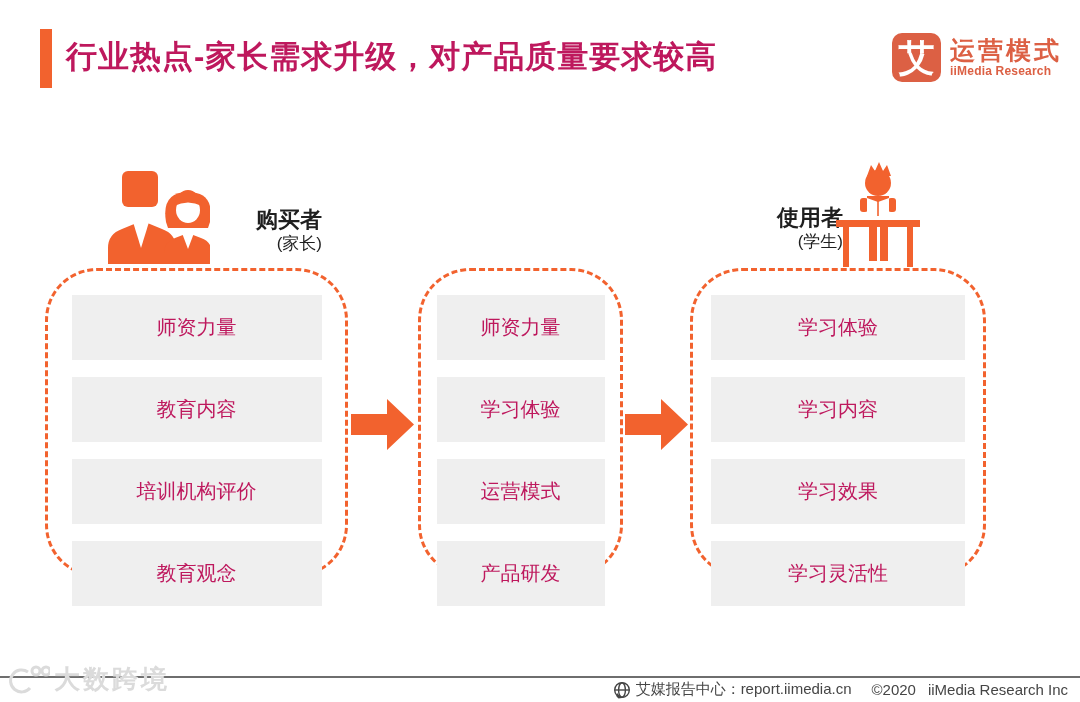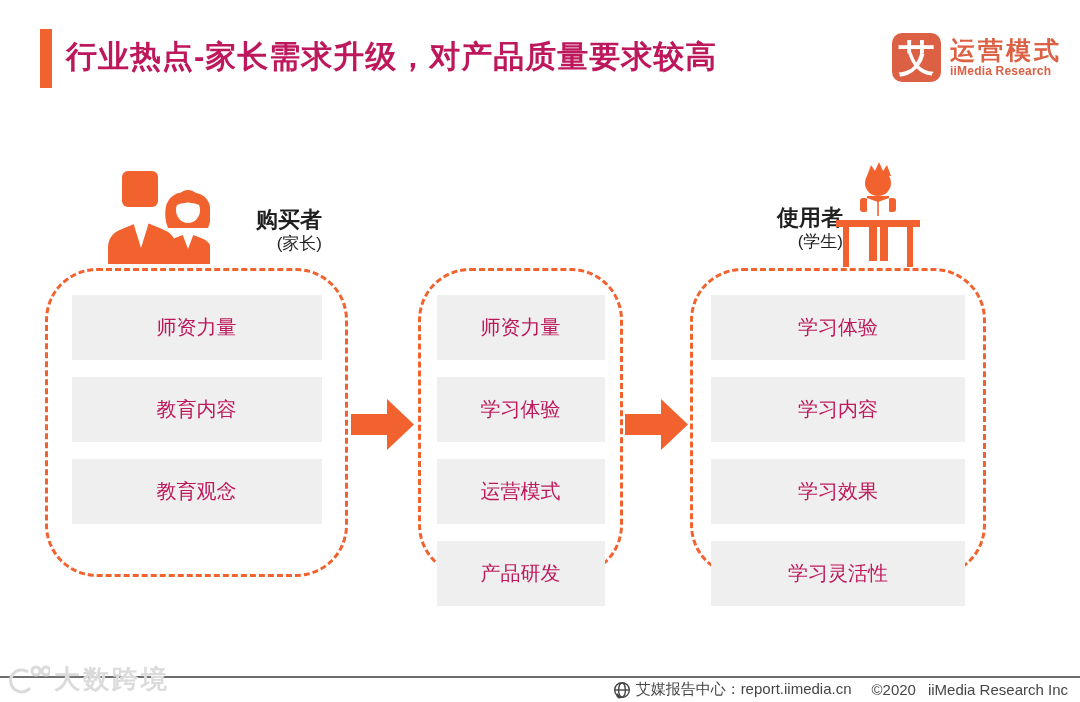--- a/index.html
+++ b/index.html
@@ -125,20 +125,21 @@
       <rect x="7" y="67" width="6" height="40"></rect>
       <rect x="71" y="67" width="6" height="40"></rect>
       <rect x="33" y="67" width="8" height="34"></rect>
       <rect x="44" y="67" width="8" height="34"></rect>
     </g>
   </svg>
 
   <div class="panel panel-left">
     <div class="item">师资力量</div>
     <div class="item">教育内容</div>
+    <div class="item">培训机构评价</div>
     <div class="item">教育观念</div>
   </div>
 
   <div class="panel panel-mid">
     <div class="item">师资力量</div>
     <div class="item">学习体验</div>
     <div class="item">运营模式</div>
     <div class="item">产品研发</div>
   </div>
 

